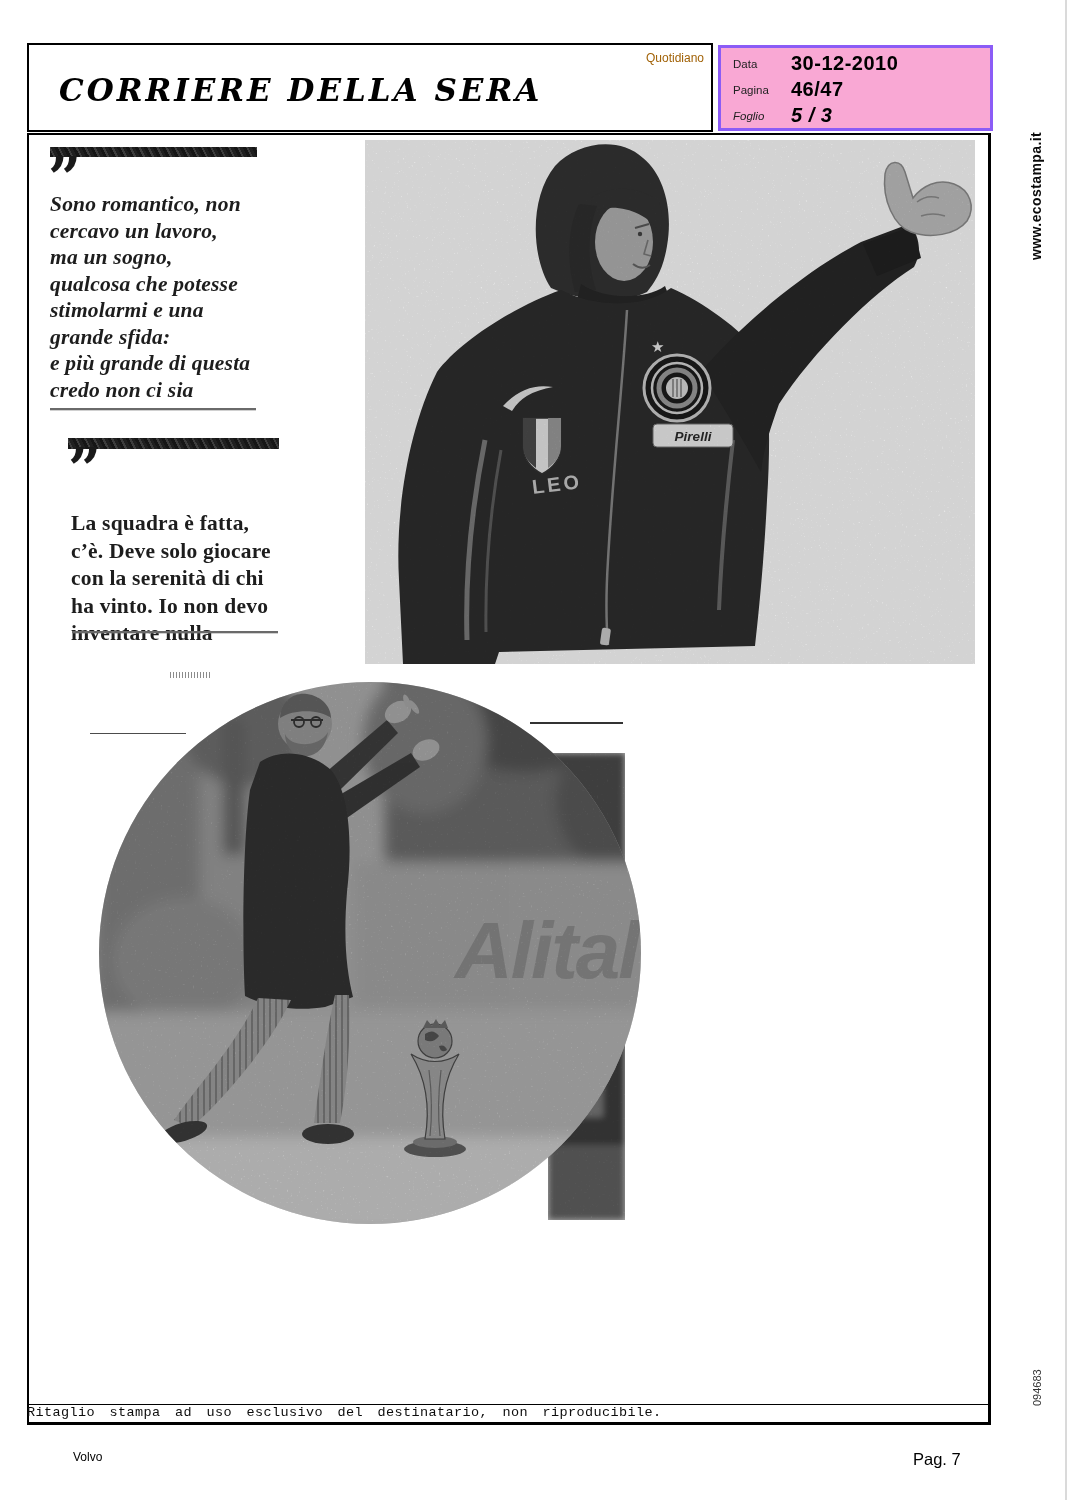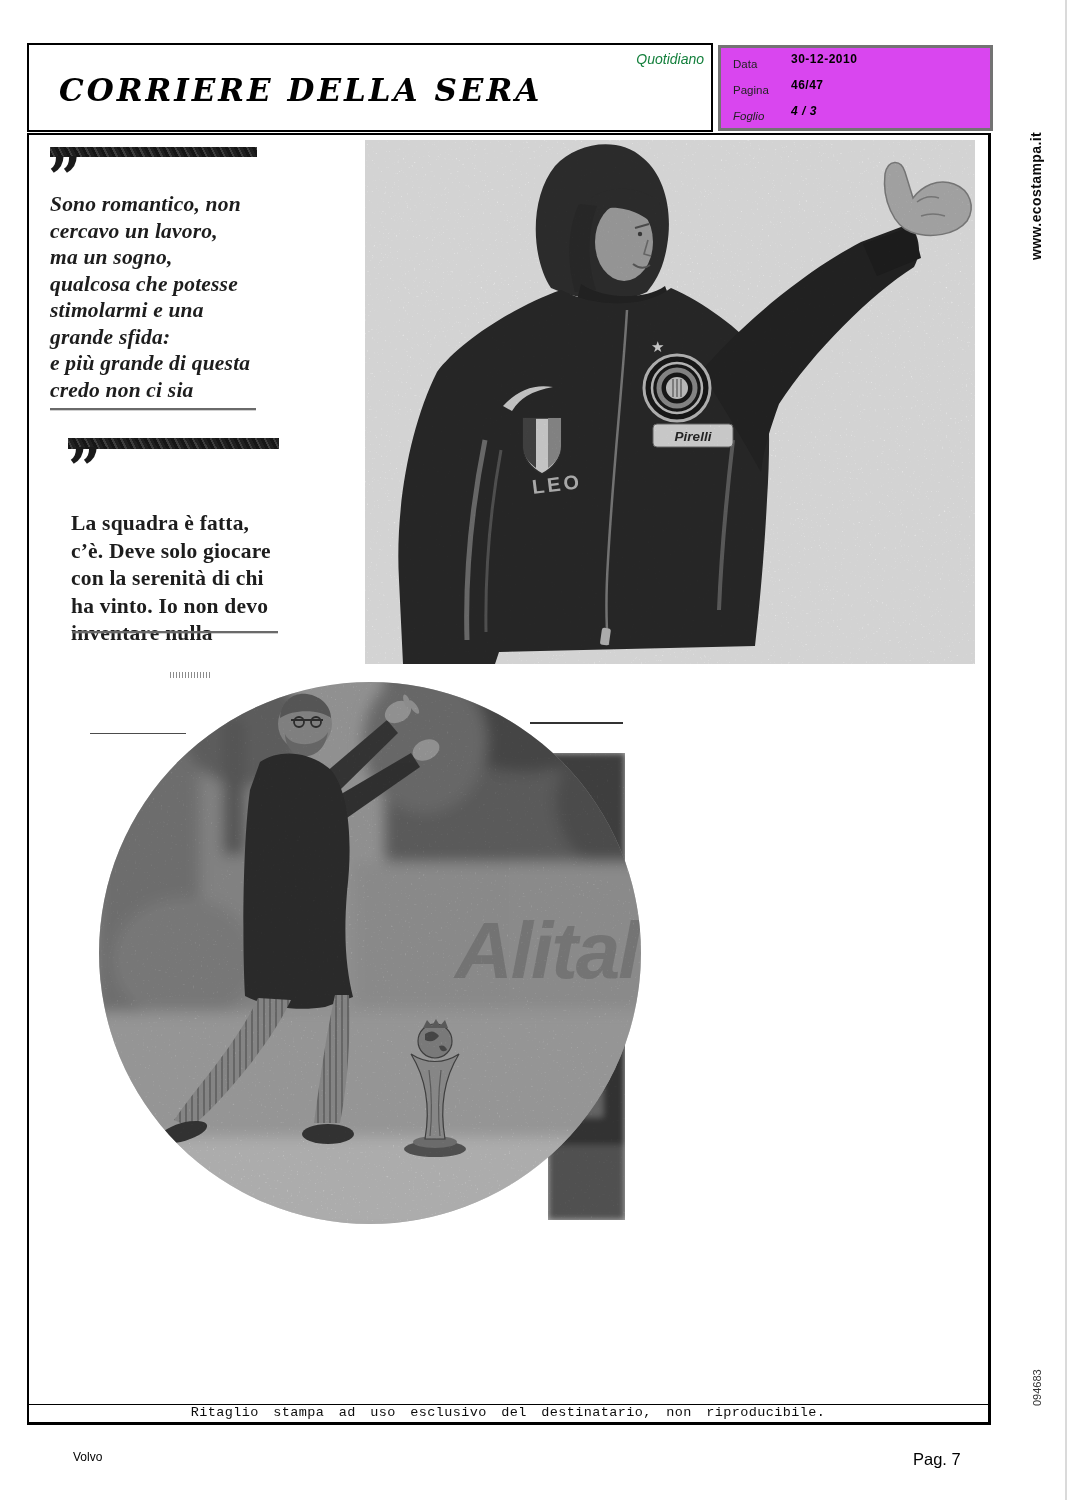--- a/index.html
+++ b/index.html
@@ -4,25 +4,25 @@
 <style>
   html,body{margin:0;padding:0;background:#ffffff;}
   .page{position:relative;width:1070px;height:1500px;background:#fff;overflow:hidden;
         font-family:"Liberation Sans",sans-serif;color:#111;}
   .abs{position:absolute;}
 
   
   .logo-box{left:27px;top:43px;width:682px;height:85px;border:2px solid #000;background:#fff;}
   .masthead{left:30px;top:26px;font-family:"DejaVu Serif",serif;font-style:italic;font-weight:bold;
             font-size:31px;letter-spacing:3px;white-space:nowrap;color:#000;transform:scaleY(1.05);}
-  .periodicity{right:7px;top:6px;font-size:14px;color:#15803d;font-style:italic;}
-  .meta-box{left:718px;top:45px;width:269px;height:80px;border:3px solid #737373;background:#d946ef;}
+  .periodicity{right:7px;top:6px;font-size:12px;color:#a16207;}
+  .meta-box{left:718px;top:45px;width:269px;height:80px;border:3px solid #8b5cf6;background:#f9a8d4;}
   .meta-row{position:absolute;left:12px;width:250px;height:26px;}
   .meta-label{position:absolute;left:0;top:6px;font-size:11.5px;color:#222;}
-  .meta-value{position:absolute;left:58px;top:0;font-size:12px;font-weight:bold;color:#000;letter-spacing:.5px;}
+  .meta-value{position:absolute;left:58px;top:0;font-size:20px;font-weight:bold;color:#000;letter-spacing:.5px;}
 
   
   .main-box{left:27px;top:133px;width:959px;height:1287px;border:2px solid #000;
             border-right-width:3px;border-bottom-width:3px;background:#fff;}
 
   
   .q-bar{height:10px;background:#262626;
          background-image:repeating-linear-gradient(63deg,#161616 0 3px,#3d3d3d 3px 5px,#202020 5px 8px);}
   .q-mark{font-family:"DejaVu Serif",serif;font-weight:bold;font-size:58px;line-height:40px;color:#1a1a1a;}
   .q-text{font-family:"Liberation Serif",serif;font-weight:bold;font-size:21.5px;line-height:26.5px;
@@ -36,21 +36,21 @@
   .edge-line{left:1065px;top:0;width:2px;height:1500px;background:#dadada;}
 
   
   .microtext{left:170px;top:672px;width:40px;height:6px;opacity:.75;filter:blur(.4px);
              background:repeating-linear-gradient(90deg,#666 0 1px,transparent 1px 3px);}
   .lineA{left:90px;top:733px;width:96px;height:1px;background:#4c4c4c;}
   .lineB{left:530px;top:722px;width:93px;height:2px;background:#333;}
 
   
   .footer-rule{left:27px;top:1404px;width:962px;height:1px;background:#000;}
-  .disclaimer{left:27px;top:1405px;width:962px;text-align:center;font-family:"Liberation Mono",monospace;
+  .disclaimer{left:27px;top:1405px;width:962px;font-family:"Liberation Mono",monospace;
               font-size:13.5px;color:#0d0d0d;word-spacing:6px;letter-spacing:.4px;}
   .client{left:73px;top:1450px;font-size:12px;color:#000;}
   .pagenum{left:913px;top:1450px;font-size:16.5px;color:#000;}
 </style>
 </head>
 <body>
 
 <div class="page">
 
   <div class="abs logo-box">
@@ -62,21 +62,21 @@
     <div class="meta-row" style="top:4px;">
       <span class="meta-label">Data</span>
       <span class="meta-value">30-12-2010</span>
     </div>
     <div class="meta-row" style="top:30px;">
       <span class="meta-label">Pagina</span>
       <span class="meta-value">46/47</span>
     </div>
     <div class="meta-row" style="top:56px;font-style:italic;">
       <span class="meta-label">Foglio</span>
-      <span class="meta-value">4 / 3</span>
+      <span class="meta-value">5 / 3</span>
     </div>
   </div>
 
   <div class="abs main-box"></div>
 
   <div class="abs q-bar" style="left:50px;top:147px;width:207px;"></div>
   <div class="abs q-mark" style="left:48px;top:158px;">”</div>
   <div class="abs q-text" style="left:50px;top:191px;font-style:italic;">Sono romantico, non
 cercavo un lavoro,
 ma un sogno,

